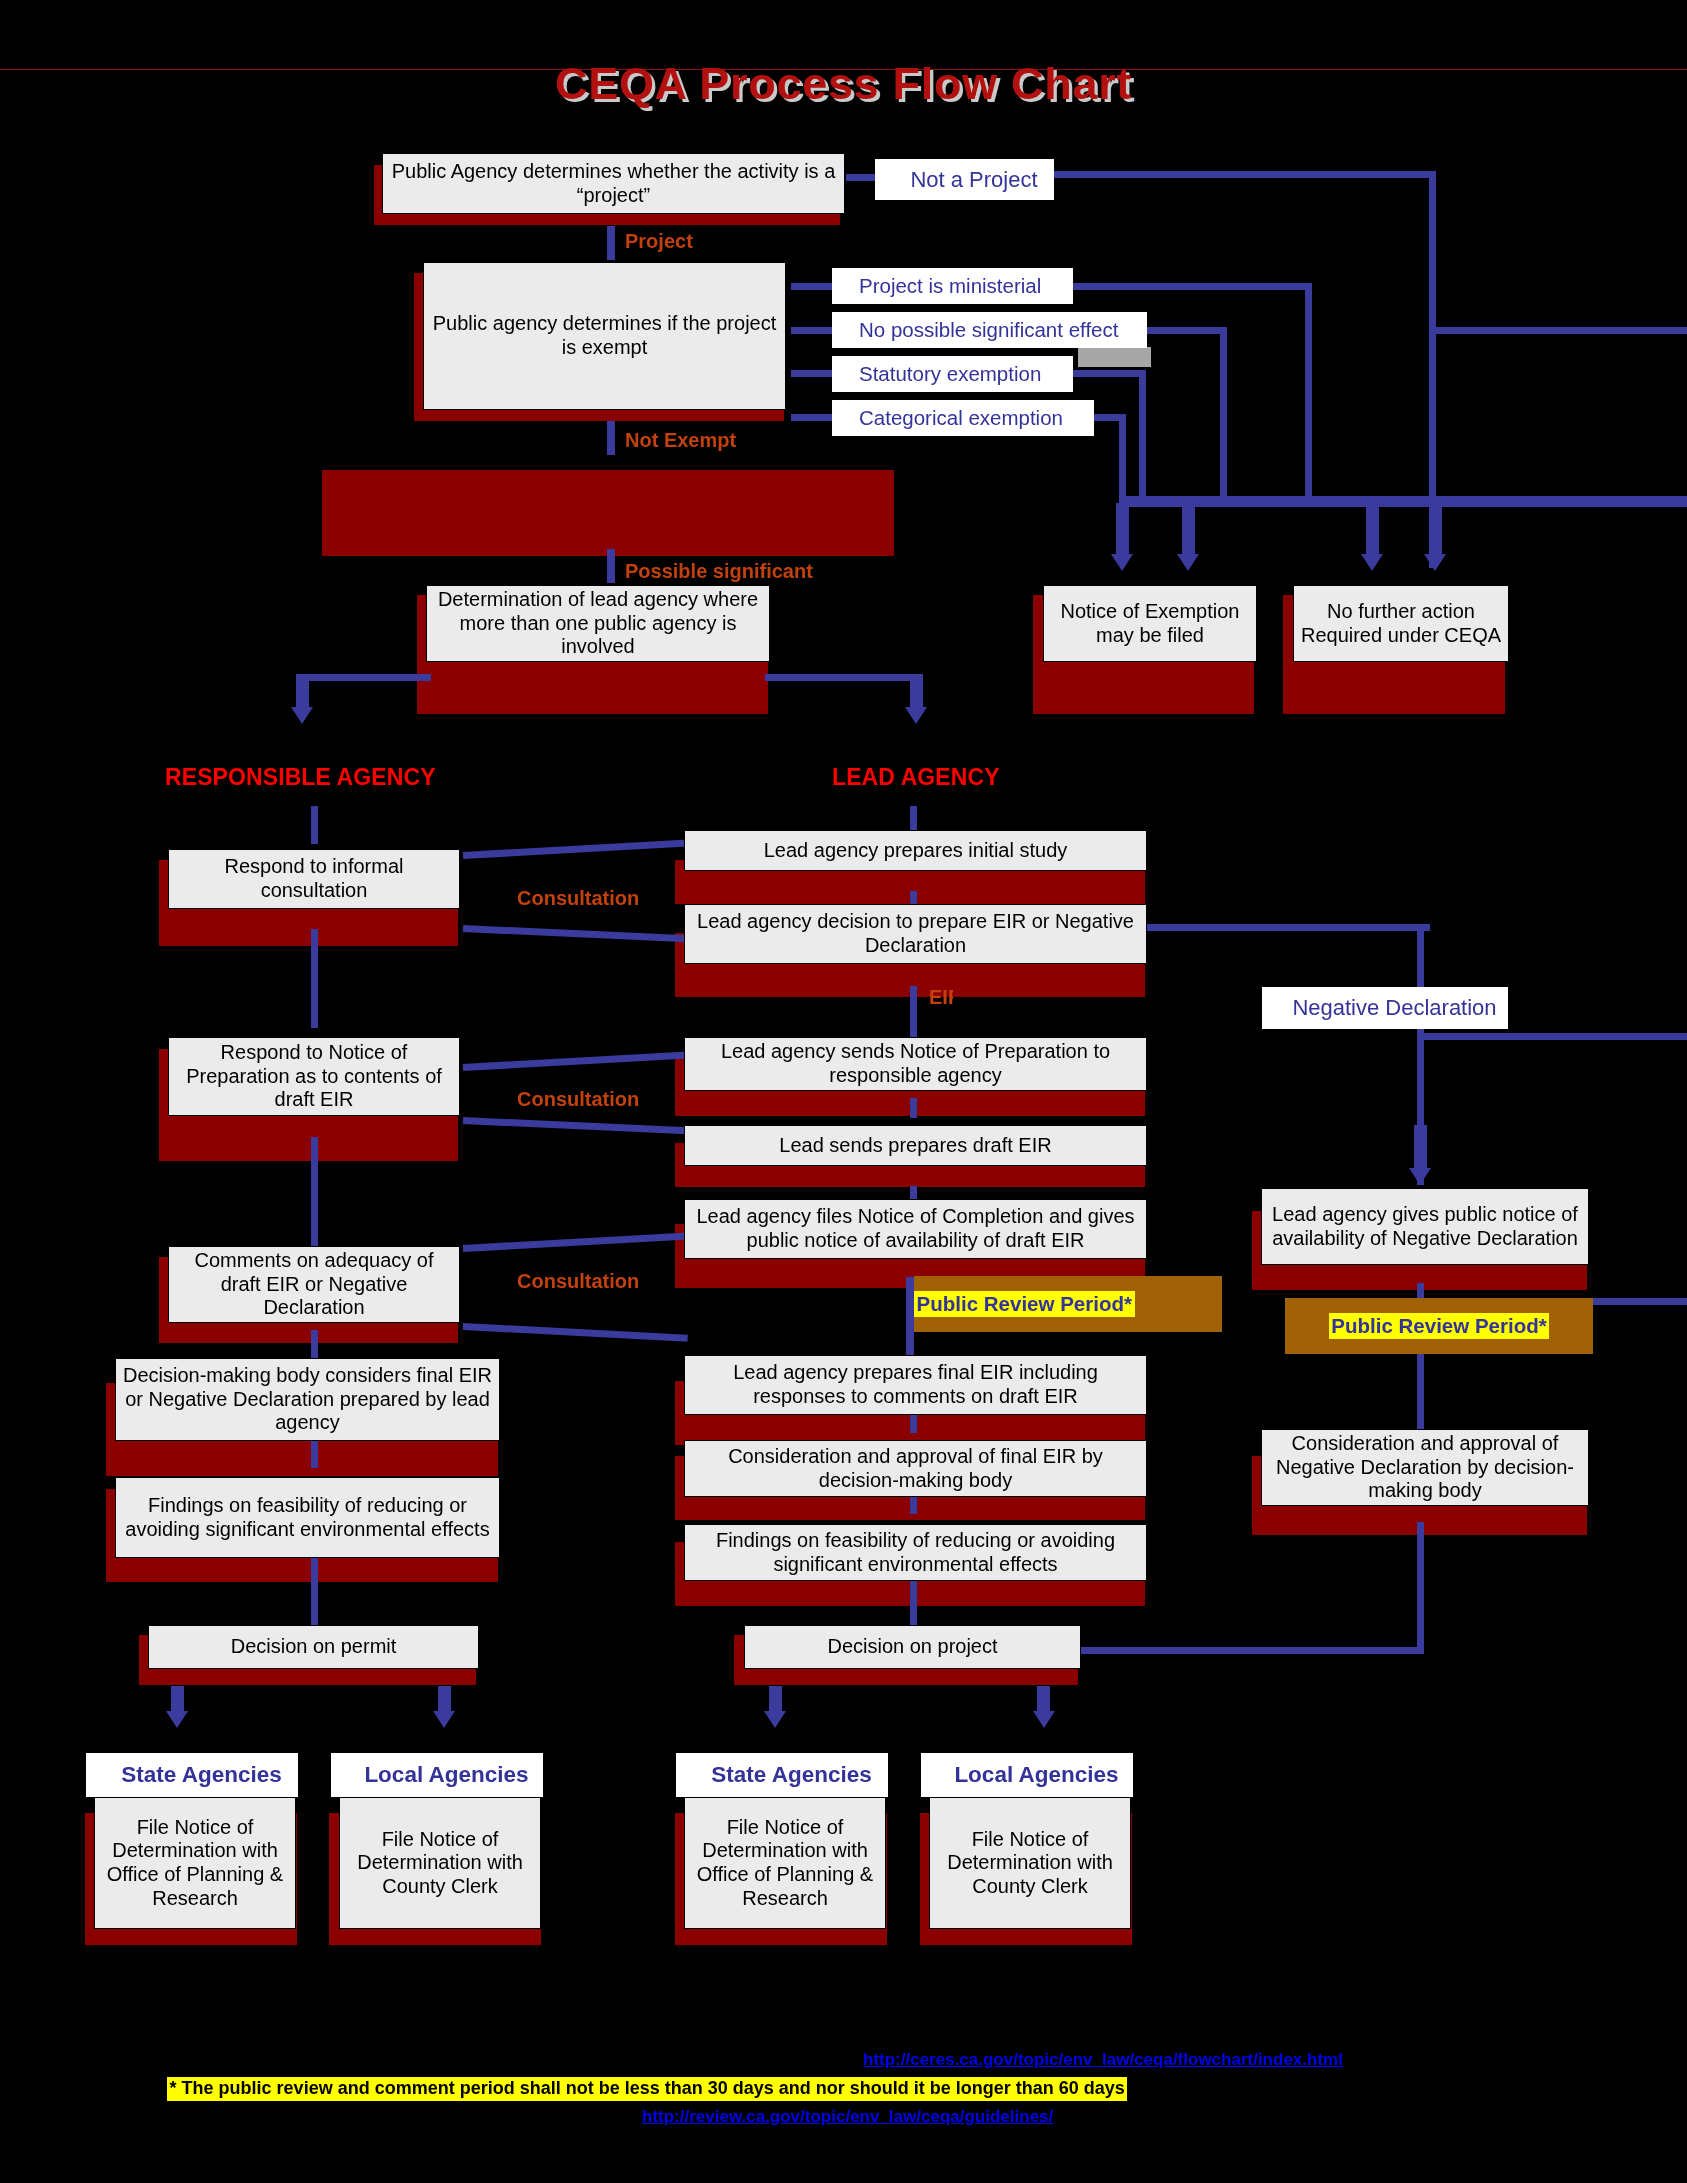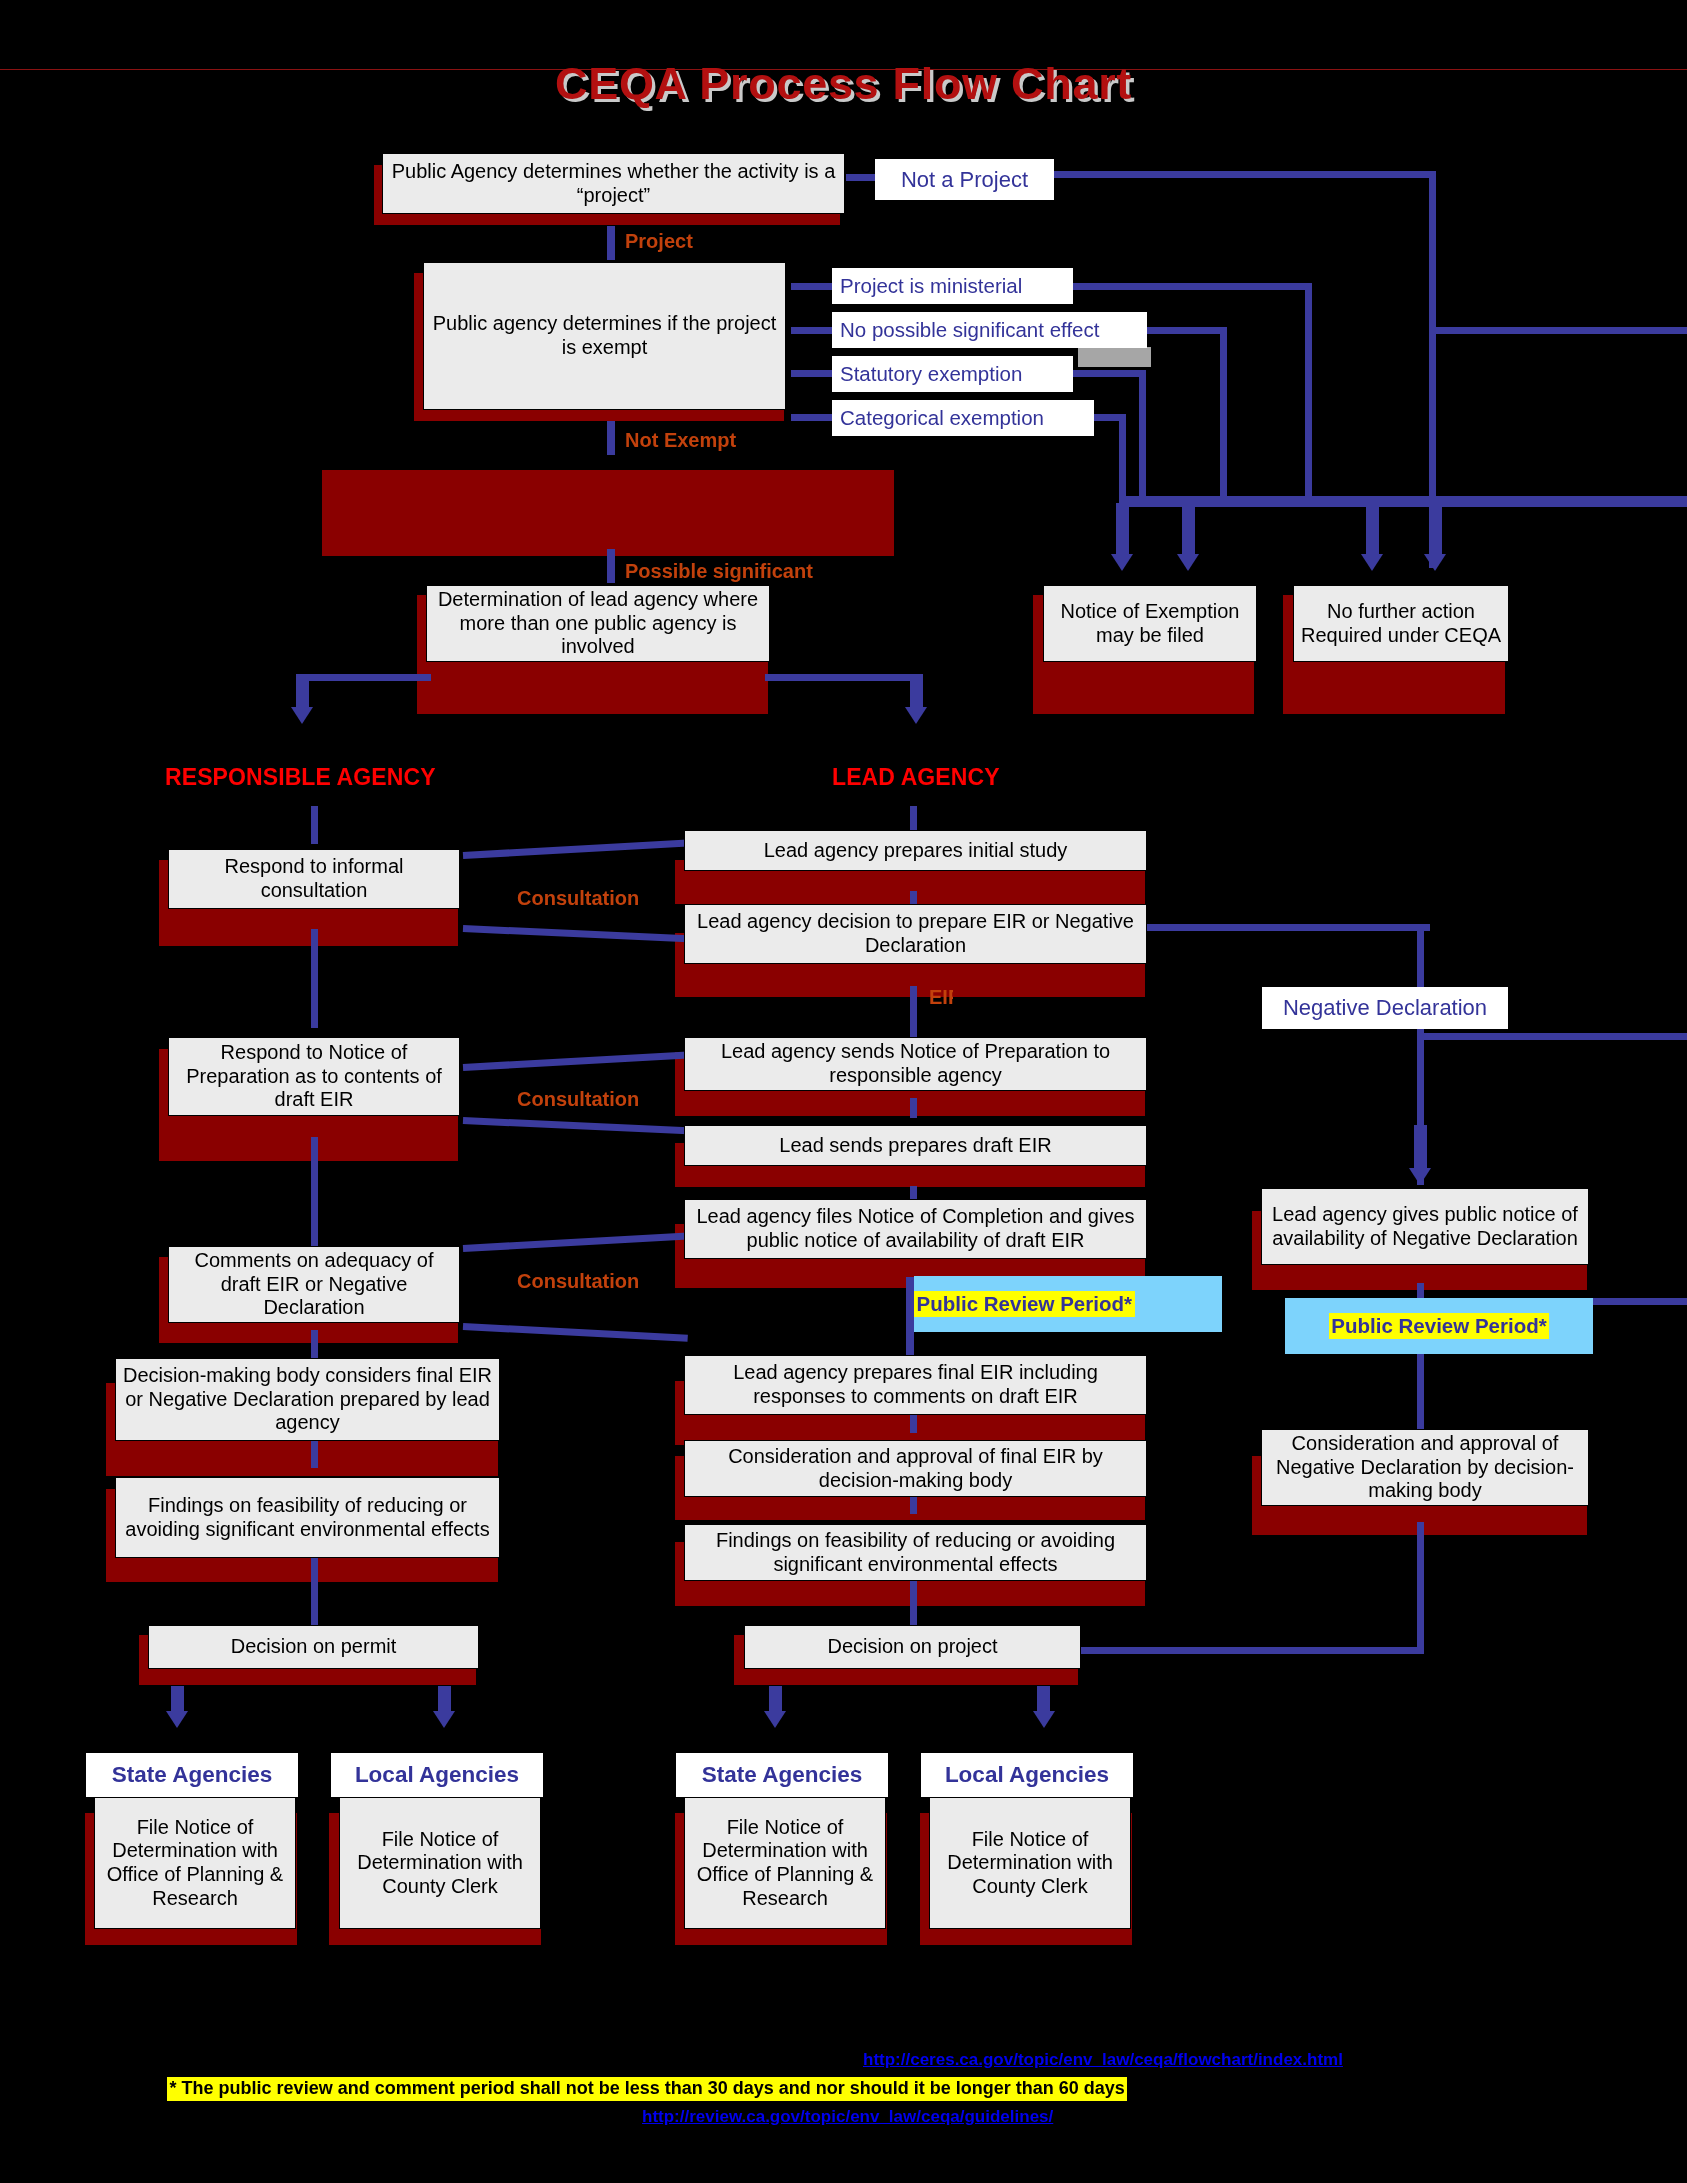--- a/index.html
+++ b/index.html
@@ -29,20 +29,21 @@
     z-index:3;
   }
   .whitebox{
     position:absolute;
     background:#ffffff;
     box-sizing:border-box;
     display:flex;align-items:center;justify-content:center;
     color:#333399;
     z-index:7;
     text-align:center;
+    padding-left:19px;
   }
   .whitebox.left{justify-content:flex-start;}
   .whitebox.left > span{padding-left:8px;}
   .graybox{position:absolute;background:#a6a6a6;z-index:5;}
   
   .ln{position:absolute;background:#3b3b9e;z-index:4;}
   .ln.h{height:6.6px;}
   .ln.v{width:6.6px;}
   .ln.thick.h{height:10.6px;}
   .arrowhead{
@@ -62,21 +63,21 @@
     position:absolute;color:#ff0000;font-weight:bold;
     font-size:23px;letter-spacing:0.1px;z-index:9;white-space:nowrap;
   }
   .title{
     position:absolute;left:0;right:0;top:58px;text-align:center;
     font-size:45px;font-weight:bold;color:#b31010;z-index:10;
     text-shadow:3.3px 3.3px 0 #c9c9c9;letter-spacing:0.7px;
   }
   .titlerule{position:absolute;left:0;right:0;top:69px;height:1.3px;background:#8a1212;z-index:2;}
   .prp{
-    position:absolute;background:#7dd3fc;z-index:8;
+    position:absolute;background:#a16207;z-index:8;
     display:flex;align-items:center;box-sizing:border-box;
   }
   .prp .hl{
     background:#ffff00;color:#333399;font-weight:bold;font-size:20.5px;
     padding:0.7px 2.6px;white-space:nowrap;
   }
   .prp.center{justify-content:center;}
   .footlink{
     position:absolute;color:#0000ee;font-weight:bold;font-size:17px;
     text-decoration:underline;white-space:nowrap;z-index:9;

